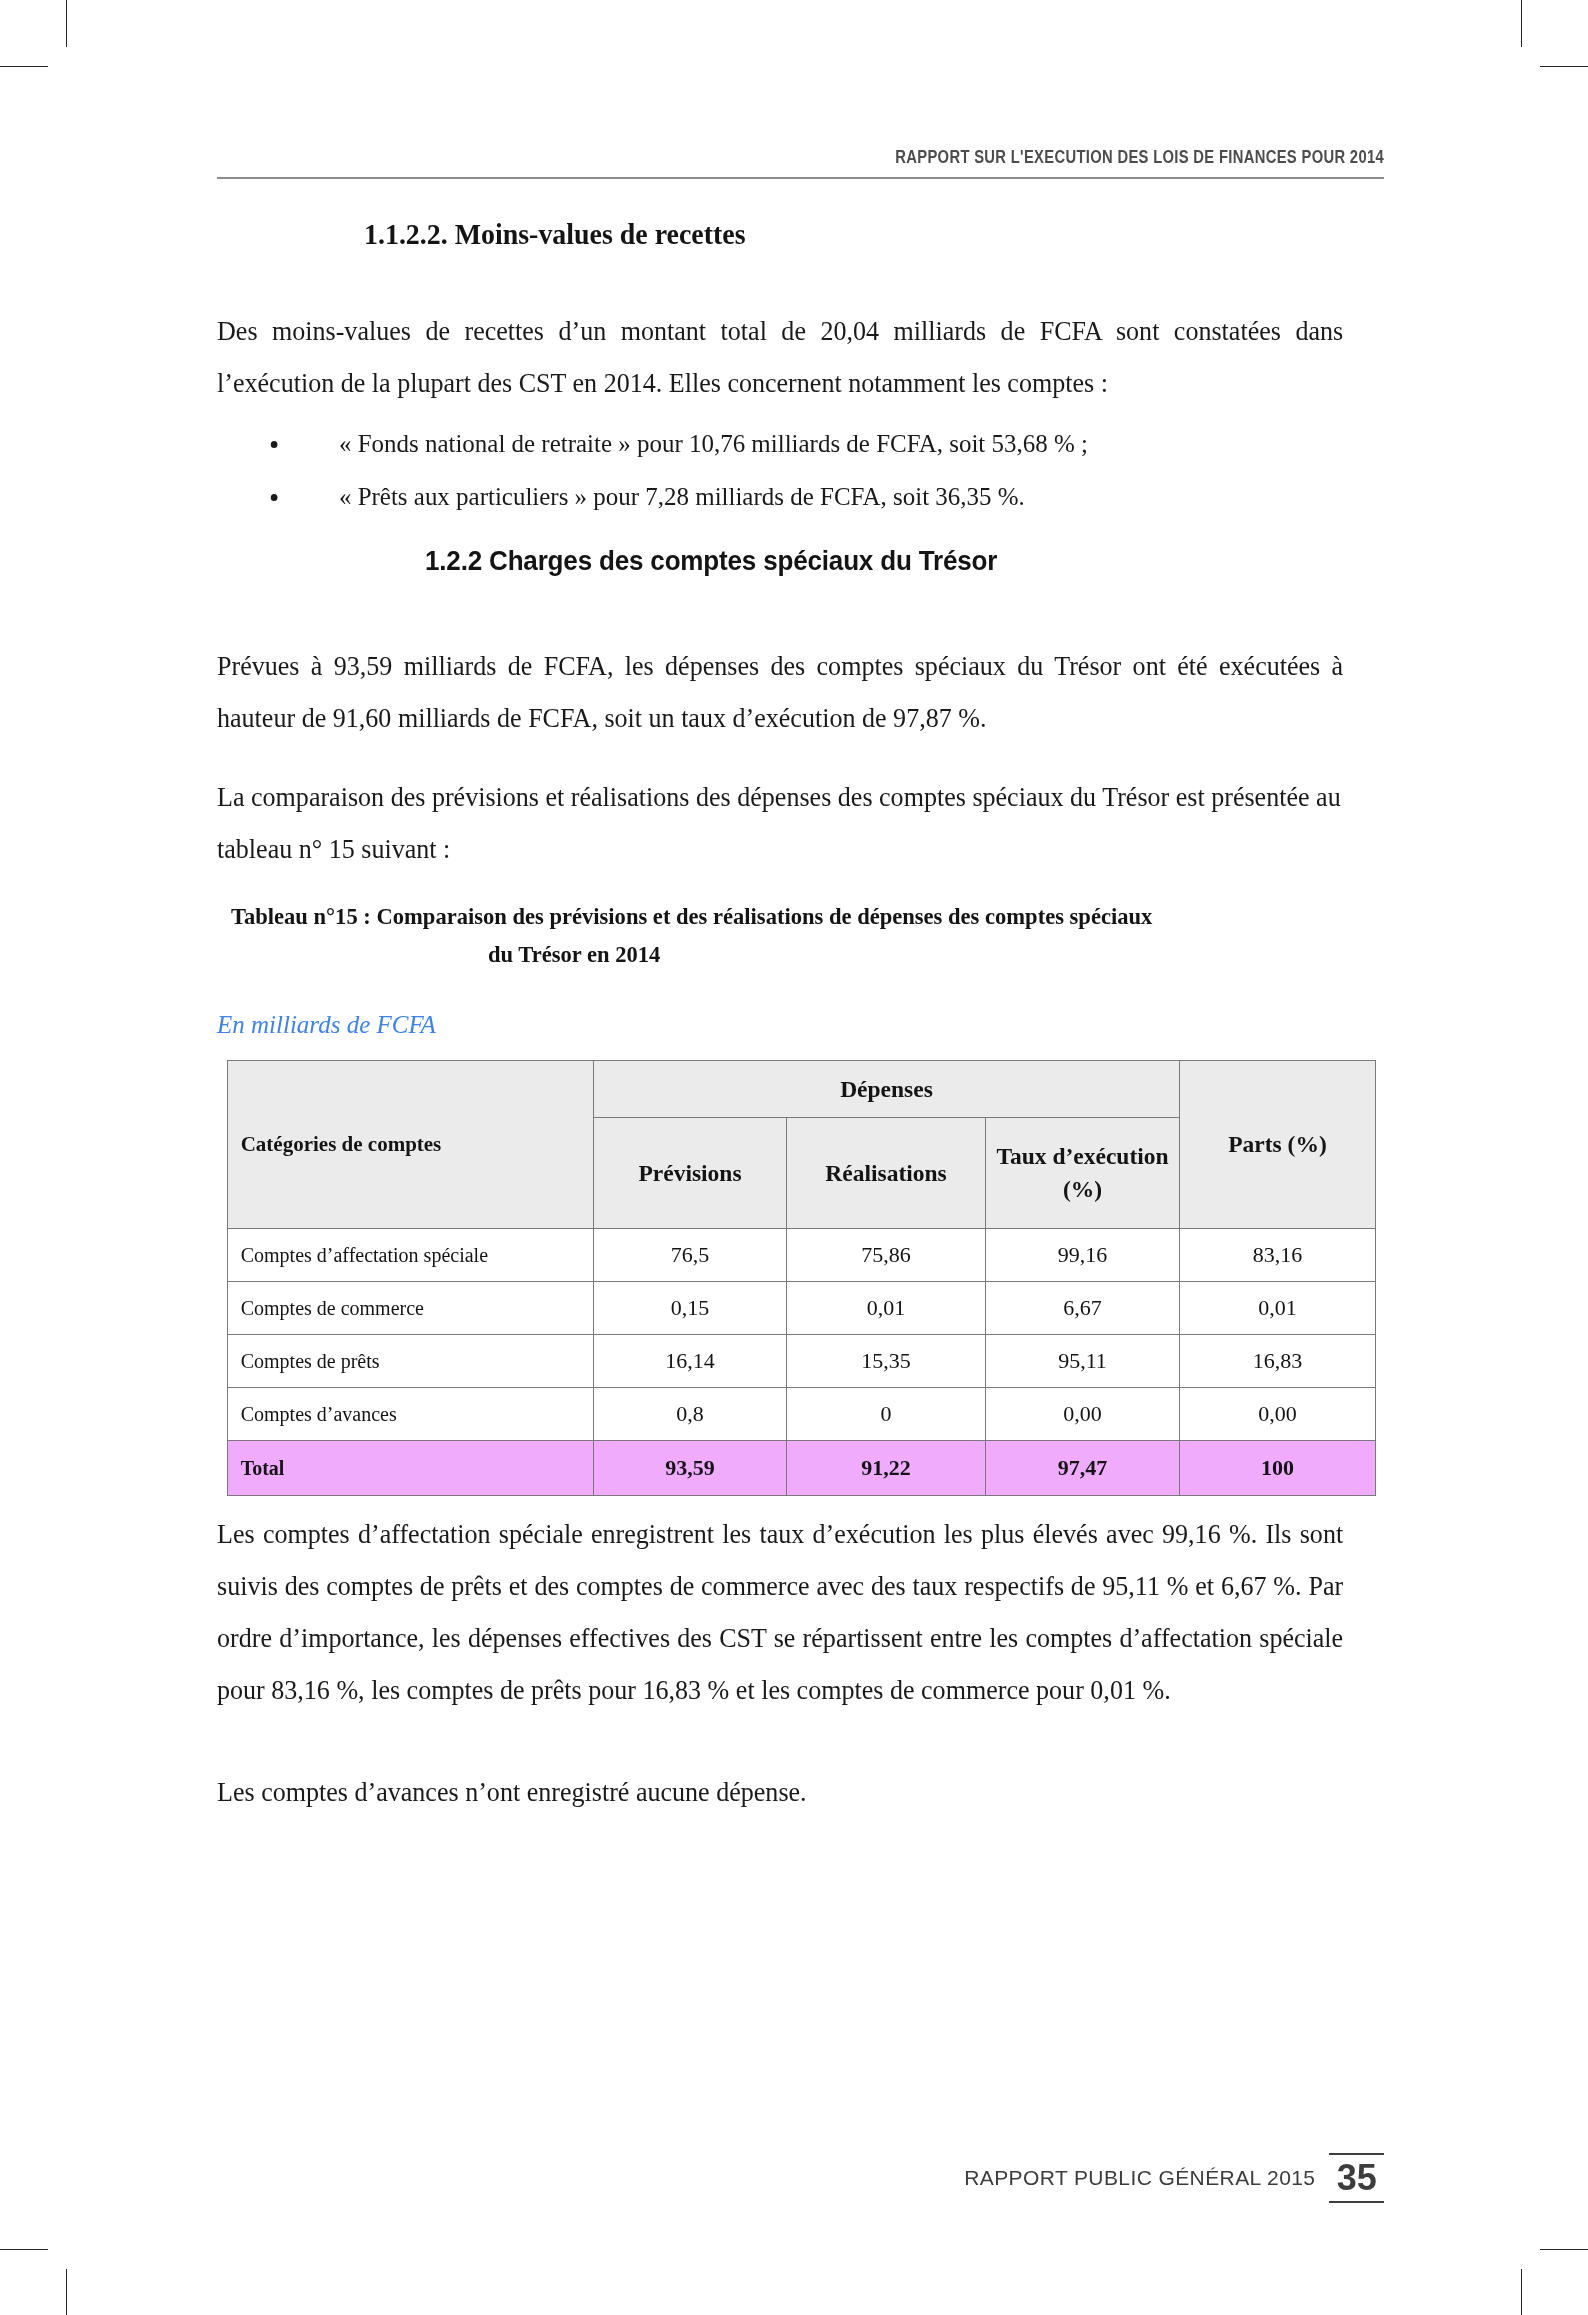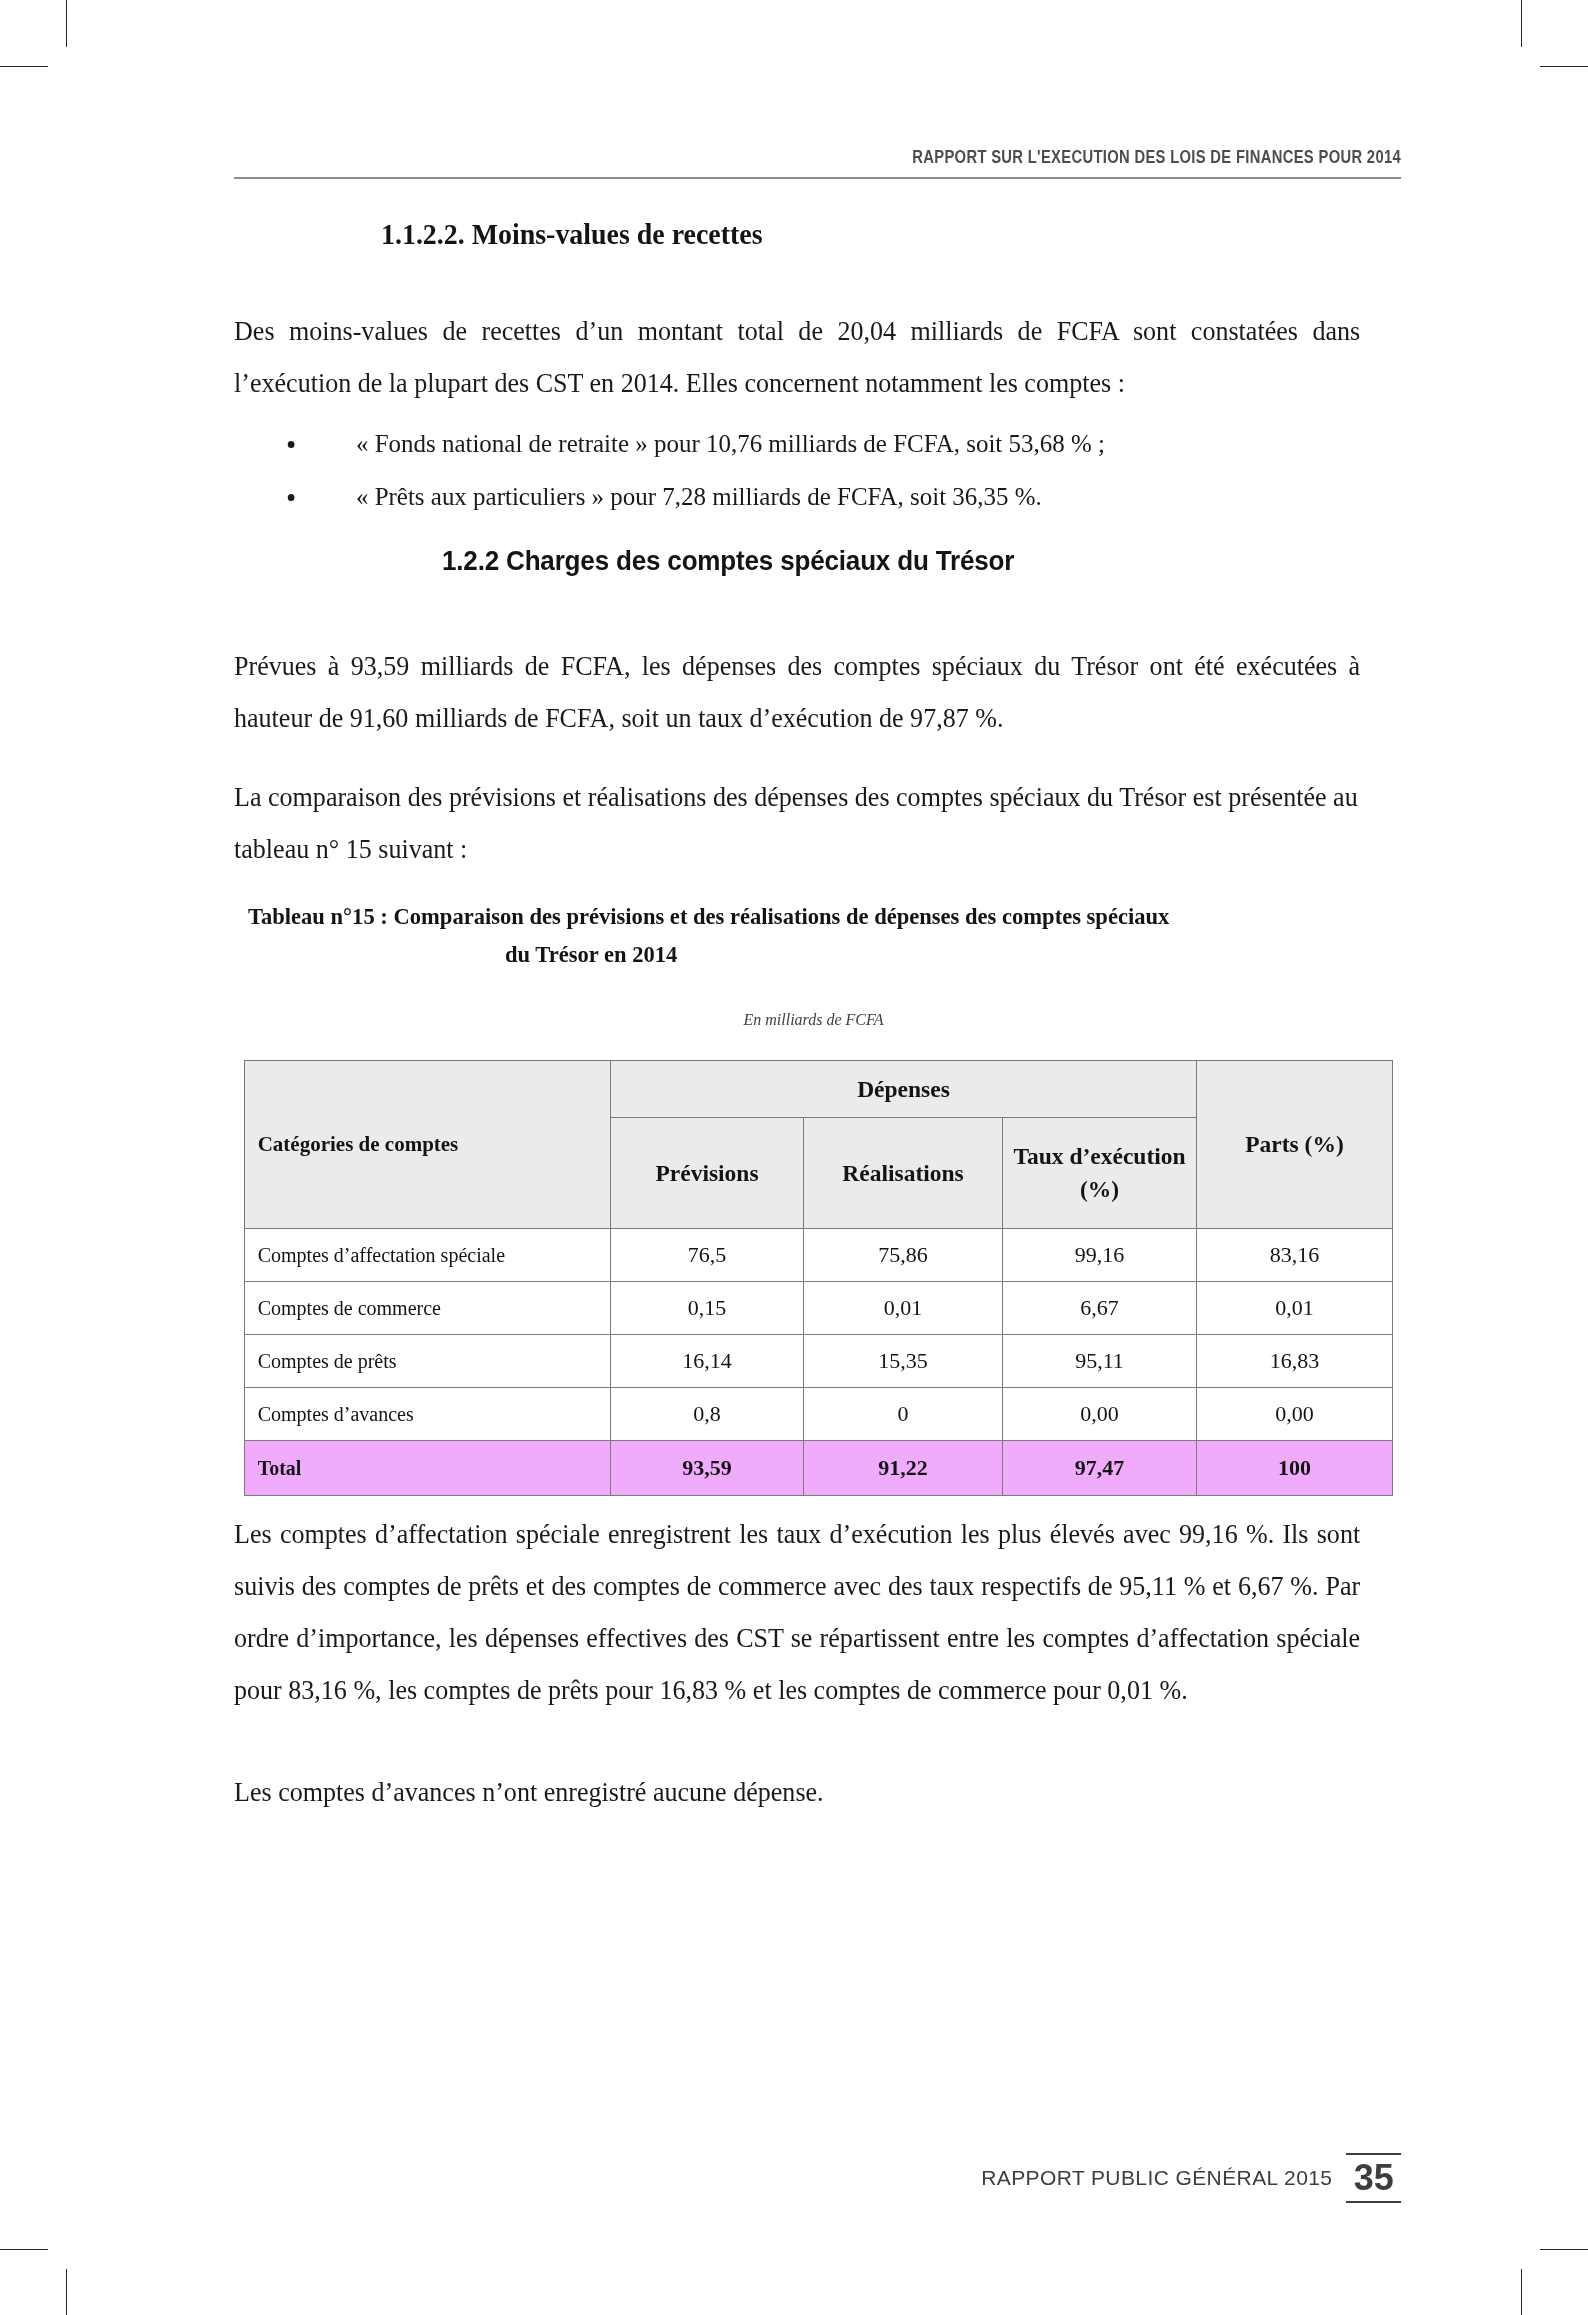--- a/index.html
+++ b/index.html
@@ -23,21 +23,21 @@
   .cm-tr-v { right: 66px; top: 0;     width: 1.4px; height: 47px; }
   .cm-tr-h { right: 0;    top: 66px;  width: 48px;  height: 1.4px; }
   .cm-bl-v { left: 66px;  bottom: 0;  width: 1.4px; height: 47px; }
   .cm-bl-h { left: 0;     bottom: 66px; width: 48px; height: 1.4px; }
   .cm-br-v { right: 66px; bottom: 0;  width: 1.4px; height: 47px; }
   .cm-br-h { right: 0;    bottom: 66px; width: 48px; height: 1.4px; }
 
   
   .page {
     position: absolute;
-    left: 234px;
+    left: 217px;
     top: 0;
     width: 1167px;
     height: 1692px;
   }
 
   
   .runhead {
     position: absolute;
     left: 0;
     top: 147px;
@@ -143,24 +143,24 @@
     display: block;
     text-align: center;
     padding-right: 434px;
   }
 
   .units {
     position: absolute;
     left: 0;
     top: 1011px;
     width: 1159px;
-    text-align: center;
+    text-align: left;
     font-style: italic;
-    font-size: 16px;
-    color: #404040;
+    font-size: 25px;
+    color: #3b82f6;
   }
 
   
   table.t15 {
     position: absolute;
     left: 10px;
     top: 1060px;
     width: 1149px;
     border-collapse: collapse;
     font-size: 22.6px;

